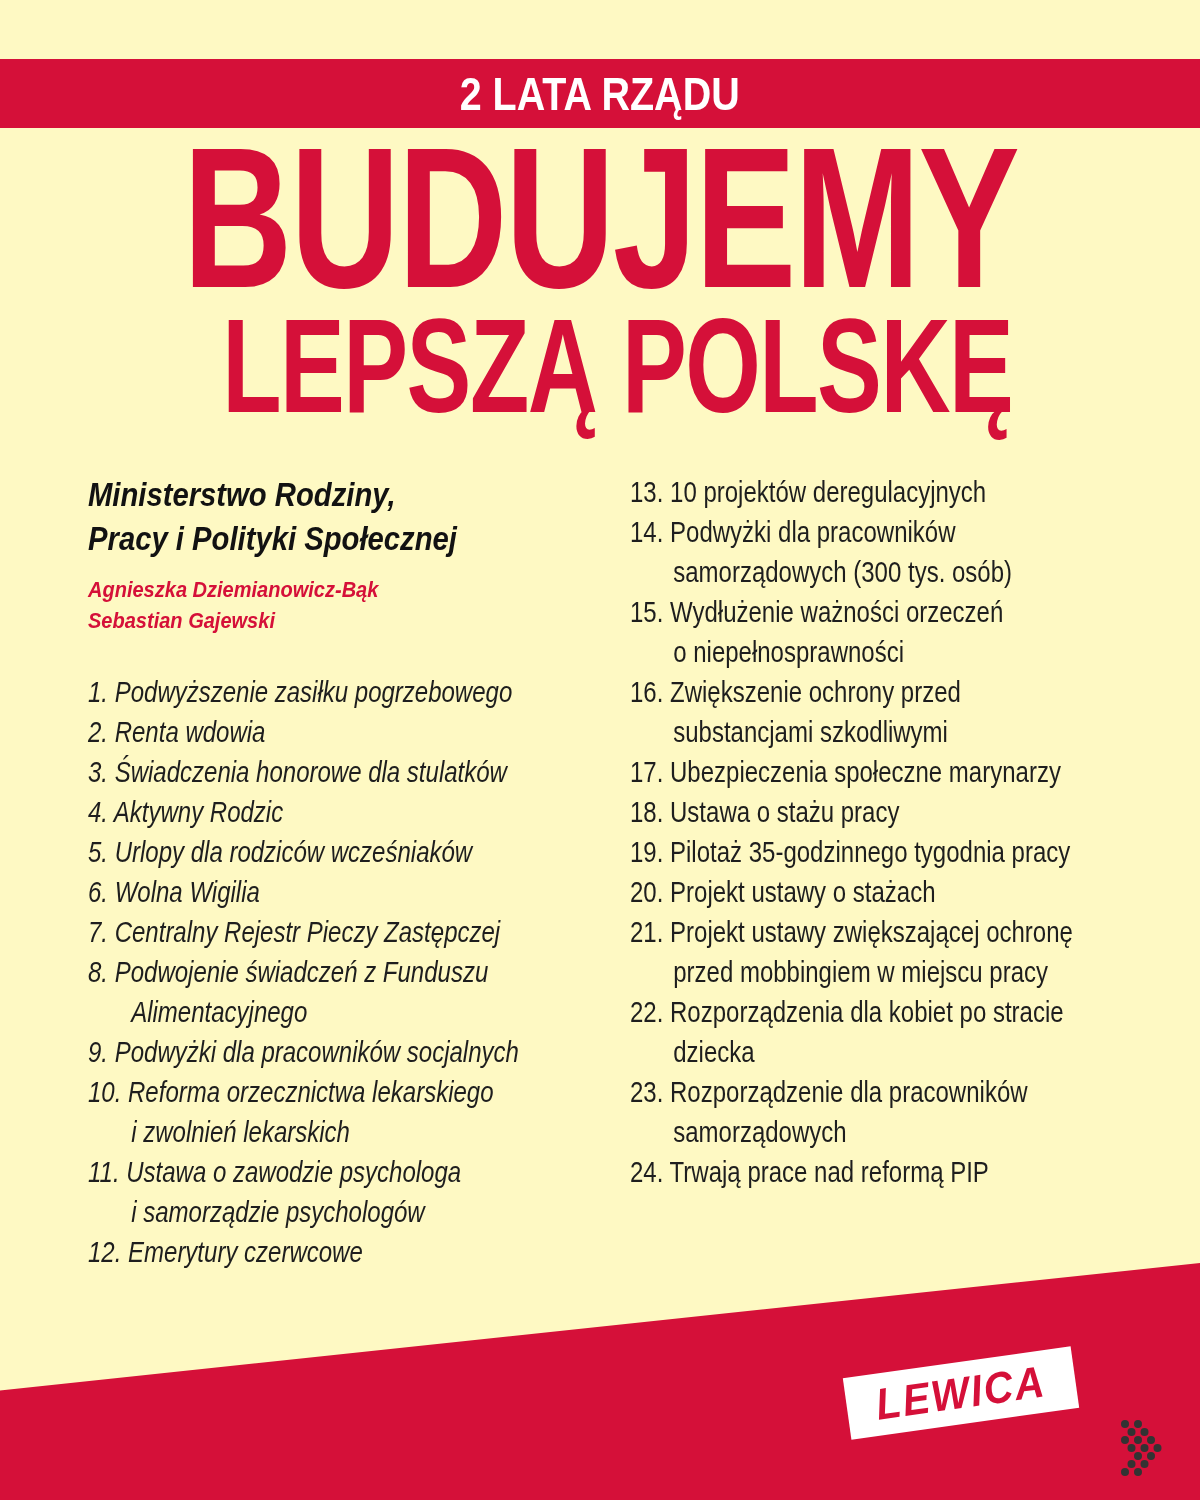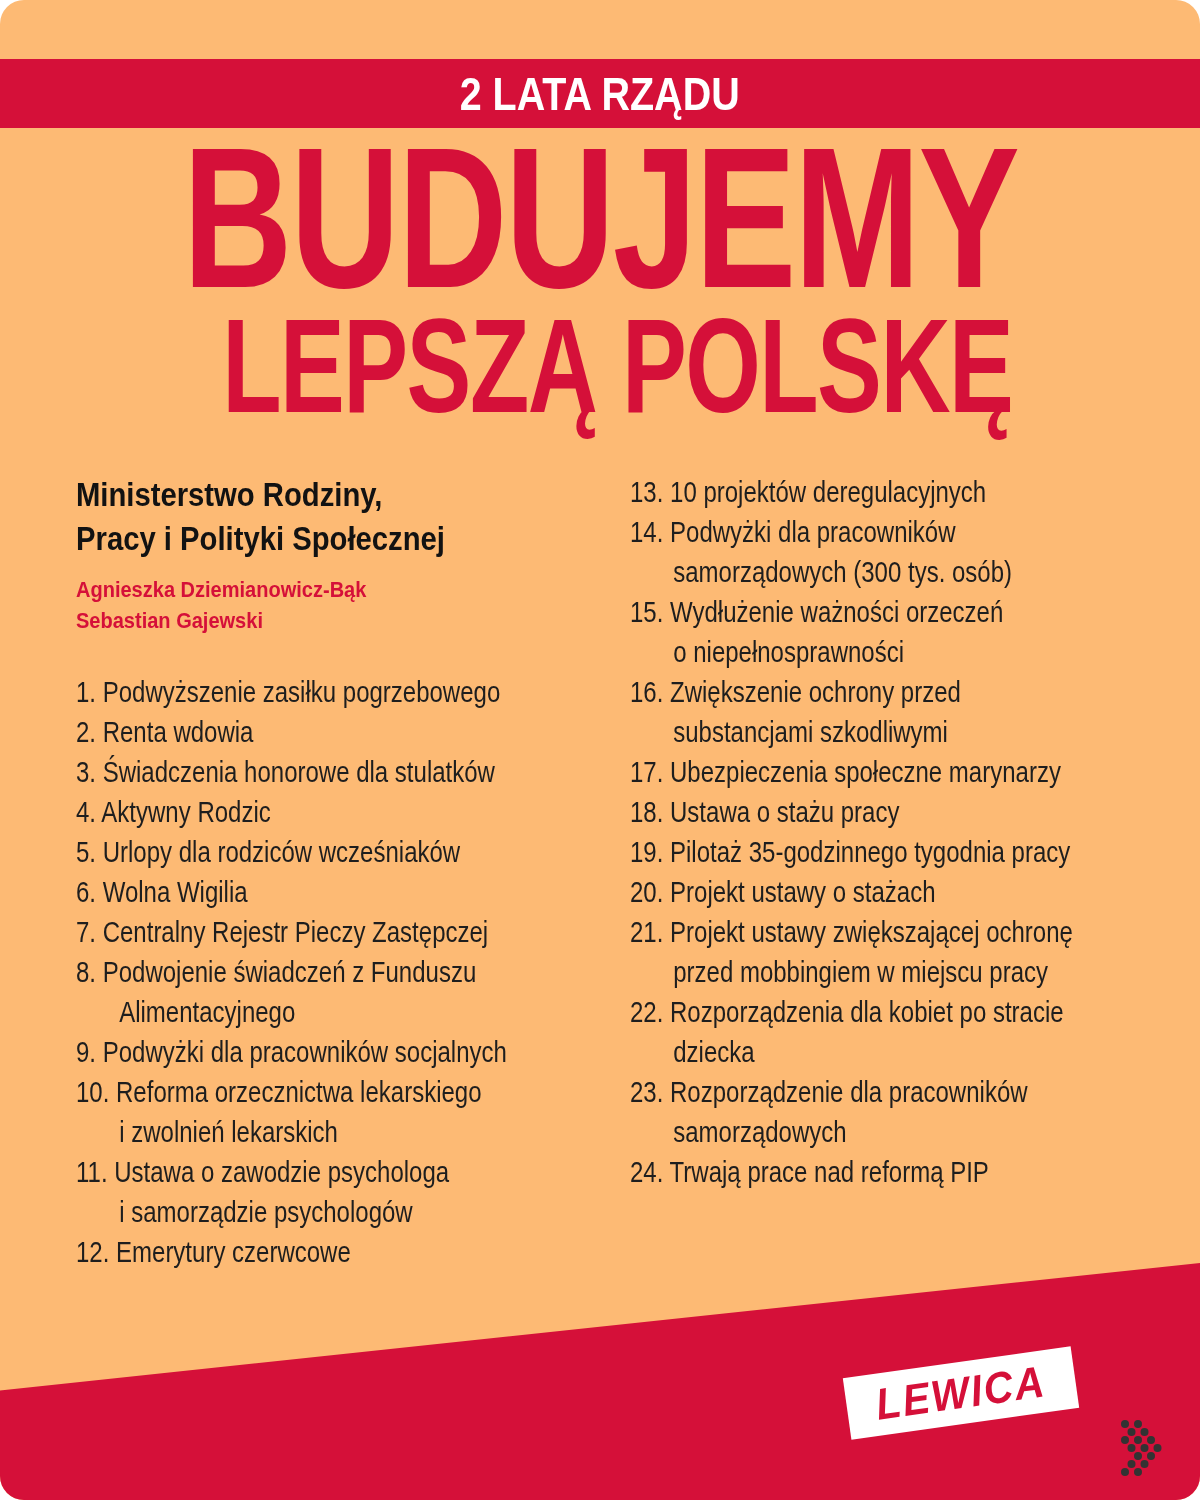--- a/index.html
+++ b/index.html
@@ -3,23 +3,22 @@
 <meta charset="utf-8">
 <style>
   * { margin: 0; padding: 0; box-sizing: border-box; }
   html, body { background: #ffffff; }
   body { font-family: "Liberation Sans", "DejaVu Sans", sans-serif; }
 
   .poster {
     position: relative;
     width: 1200px;
     height: 1500px;
-    background: #fdba74;
+    background: #fef9c3;
     overflow: hidden;
-    border-radius: 24px;
   }
 
   
   .top-banner {
     position: absolute;
     top: 59px; left: 0;
     width: 1200px; height: 69px;
     background: #d51039;
     display: flex; align-items: center; justify-content: center;
   }
@@ -41,21 +40,21 @@
     font-weight: bold;
     white-space: nowrap;
   }
   .title-line1 { top: 118px; font-size: 200px; line-height: 200px; }
   .title-line1 .squeeze { display: inline-block; transform: scaleX(0.76); letter-spacing: -3px; }
   .title-line2 { top: 300px; font-size: 133px; line-height: 133px; padding-left: 34px; }
   .title-line2 .squeeze { display: inline-block; transform: scaleX(0.73); letter-spacing: -2px; }
 
   
   .col { position: absolute; top: 472px; }
-  .col-left  { left: 76px;  width: 560px; }
+  .col-left  { left: 88px;  width: 560px; font-style: italic; }
   .col-right { left: 630px; width: 560px; }
 
   .ministry-heading {
     color: #121212;
     font-weight: bold;
     font-size: 34px;
     line-height: 44px;
     transform: scaleX(0.86);
     transform-origin: 0 0;
     white-space: nowrap;

